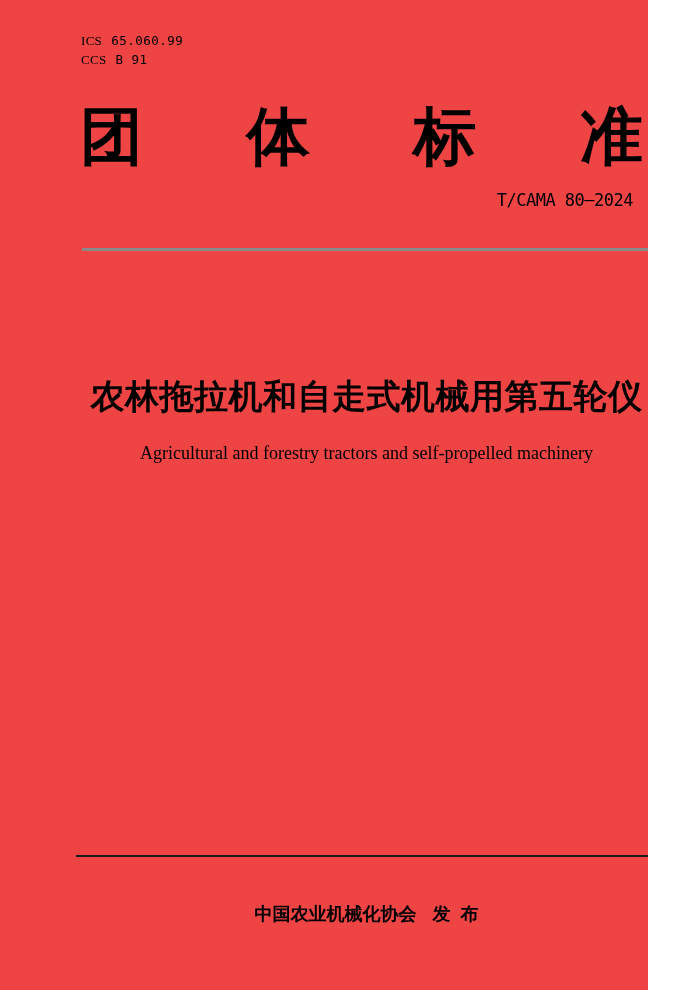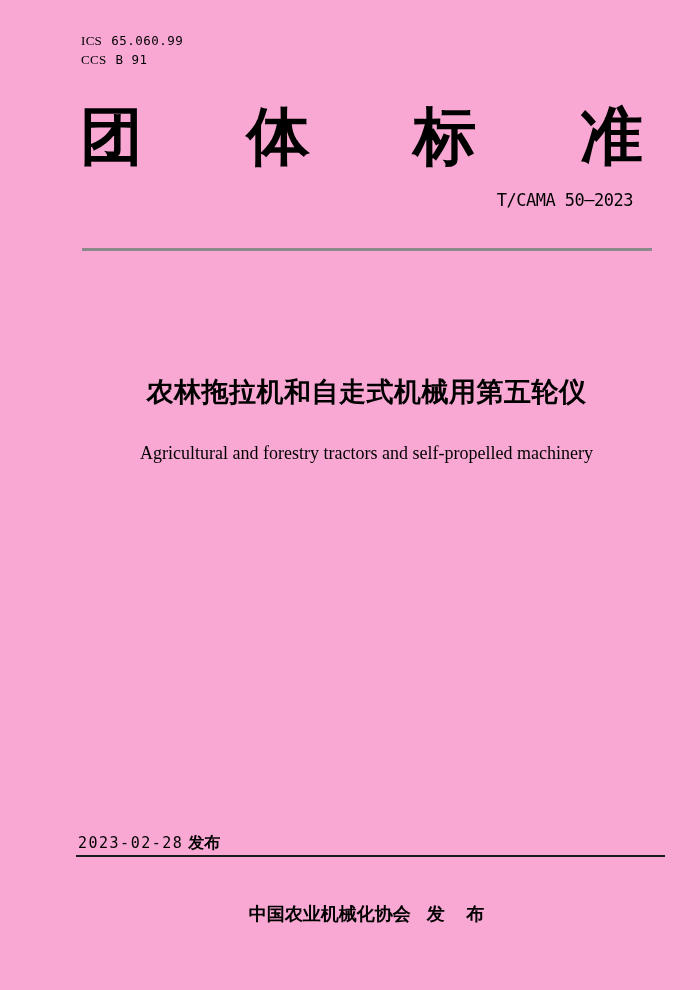--- a/index.html
+++ b/index.html
@@ -2,23 +2,23 @@
 <html><head>
 <meta charset="utf-8">
 <style>
   html, body {
     margin: 0;
     padding: 0;
     background: #ffffff;
   }
   .page {
     position: relative;
-    width: 700px;
+    width: 648px;
     height: 990px;
-    background: #f9a8d4;
+    background: #ef4444;
     color: #000000;
     font-family: "Liberation Sans", sans-serif;
     overflow: hidden;
   }
   .abs { position: absolute; }
 
   .code-line {
     left: 81px;
     font-size: 13px;
     font-family: "Liberation Serif", serif;
@@ -63,21 +63,21 @@
     width: 570px;
     height: 3px;
     background: #8a8a8a;
   }
 
   .title-zh {
     left: 40px;
     top: 374px;
     width: 653px;
     text-align: center;
-    font-size: 27px;
+    font-size: 34px;
     font-weight: bold;
     letter-spacing: 0.5px;
     font-family: "Liberation Sans", sans-serif;
   }
 
   .title-en {
     left: 60px;
     top: 441px;
     width: 613px;
     text-align: center;
@@ -120,21 +120,20 @@
     top: 902px;
     width: 653px;
     text-align: center;
     font-size: 18px;
     font-weight: bold;
     font-family: "Liberation Sans", sans-serif;
   }
   .publisher-action {
     margin-left: 16px;
     white-space: pre;
-    font-family: Liberation Mono, monospace;
   }
 </style>
 </head>
 <body>
 
 <div class="page">
 
   <div class="abs code-line ics-line">
     <span>ICS</span><span class="code-value">65.060.99</span>
   </div>
@@ -143,34 +142,31 @@
     <span>CCS</span><span class="code-value">B 91</span>
   </div>
 
   <div class="abs doc-type">
     <span>团</span>
     <span>体</span>
     <span>标</span>
     <span>准</span>
   </div>
 
-  <div class="abs std-number">T/CAMA 50—2023</div>
+  <div class="abs std-number">T/CAMA 80—2024</div>
 
   <div class="abs rule-top"></div>
 
   <div class="abs title-zh">农林拖拉机和自走式机械用第五轮仪</div>
 
   <div class="abs title-en">
     <div>Agricultural and forestry tractors and self-propelled machinery</div>
   </div>
 
   <div class="abs dates-row">
-    <div>
-      <span class="date-value">2023-02-28</span><span class="date-label">发布</span>
-    </div>
   </div>
 
   <div class="abs rule-bottom"></div>
 
   <div class="abs publisher-row">
     <span>中国农业机械化协会</span><span class="publisher-action">发  布</span>
   </div>
 
 </div>
 

